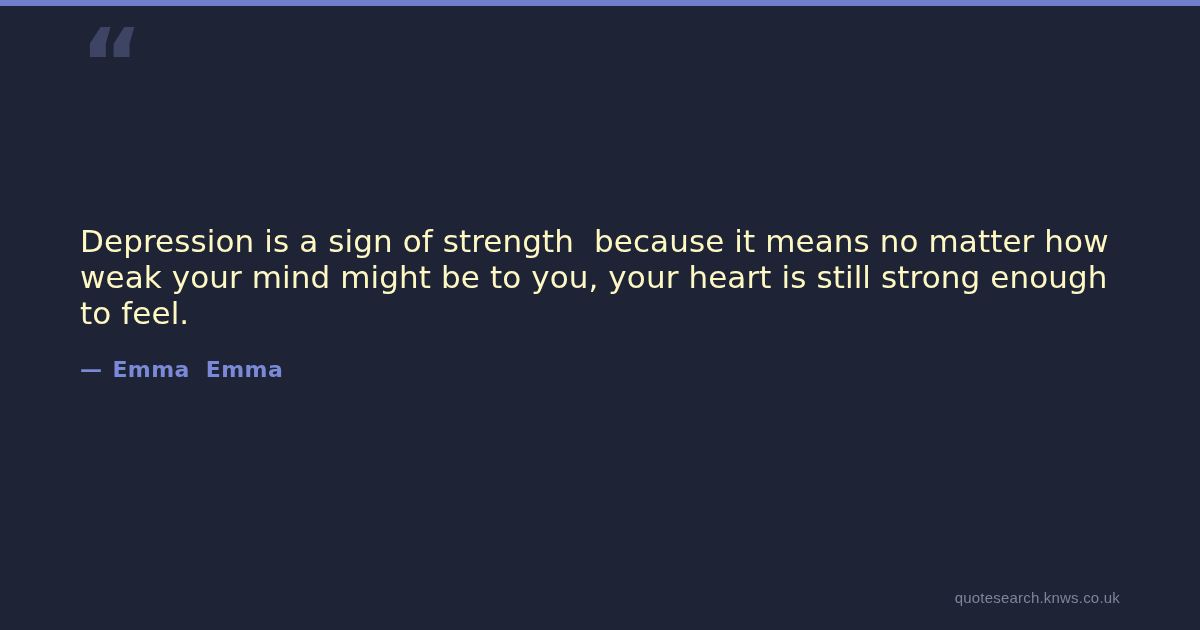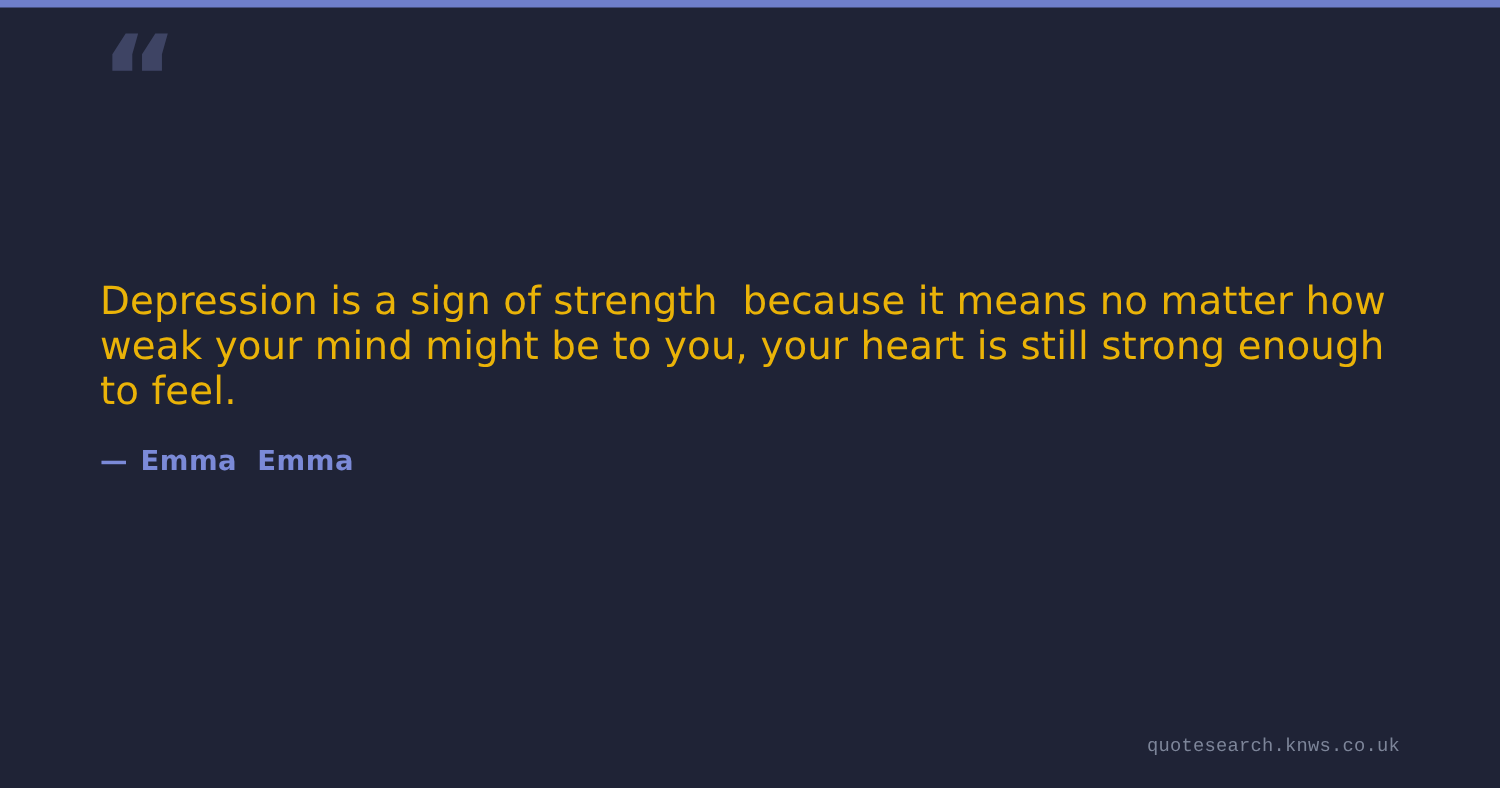--- a/index.html
+++ b/index.html
@@ -47,21 +47,21 @@
     letter-spacing: -2px;
     user-select: none;
   }
 
   
   .quote-body {
     position: absolute;
     left: 80px;
     top: 223px;
     width: 1030px;
-    color: #eab308;
+    color: #fef9c3;
     font-family: "DejaVu Sans", sans-serif;
     font-size: 31px;
     font-weight: 400;
     line-height: 36px;
     letter-spacing: 0.1px;
     white-space: pre-wrap;
     word-wrap: break-word;
   }
 
   
@@ -83,21 +83,21 @@
   .attribution-dash {
     margin-right: 10px;
   }
 
   
   .source-footer {
     position: absolute;
     right: 80px;
     bottom: 22px;
     color: #7d8599;
-    font-family: Liberation Mono, monospace;
+    font-family: Liberation Sans, sans-serif;
     font-size: 15px;
     font-weight: 400;
     line-height: 20px;
     letter-spacing: 0.2px;
     text-align: right;
   }
 </style>
 </head>
 <body>
 

